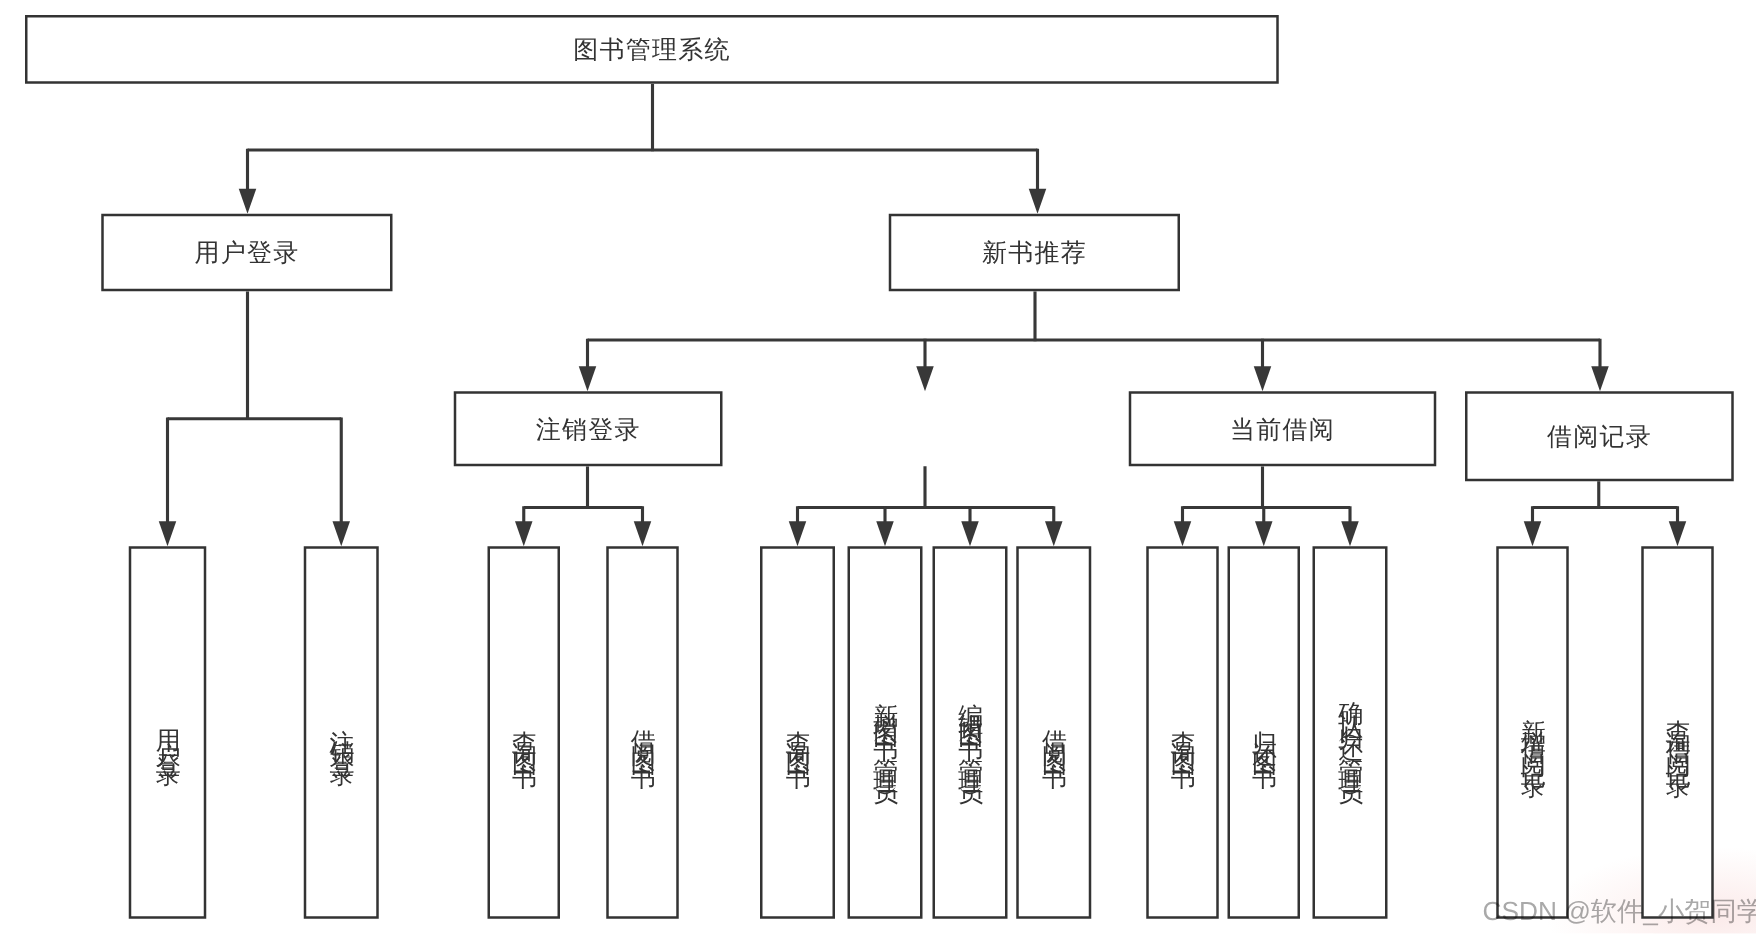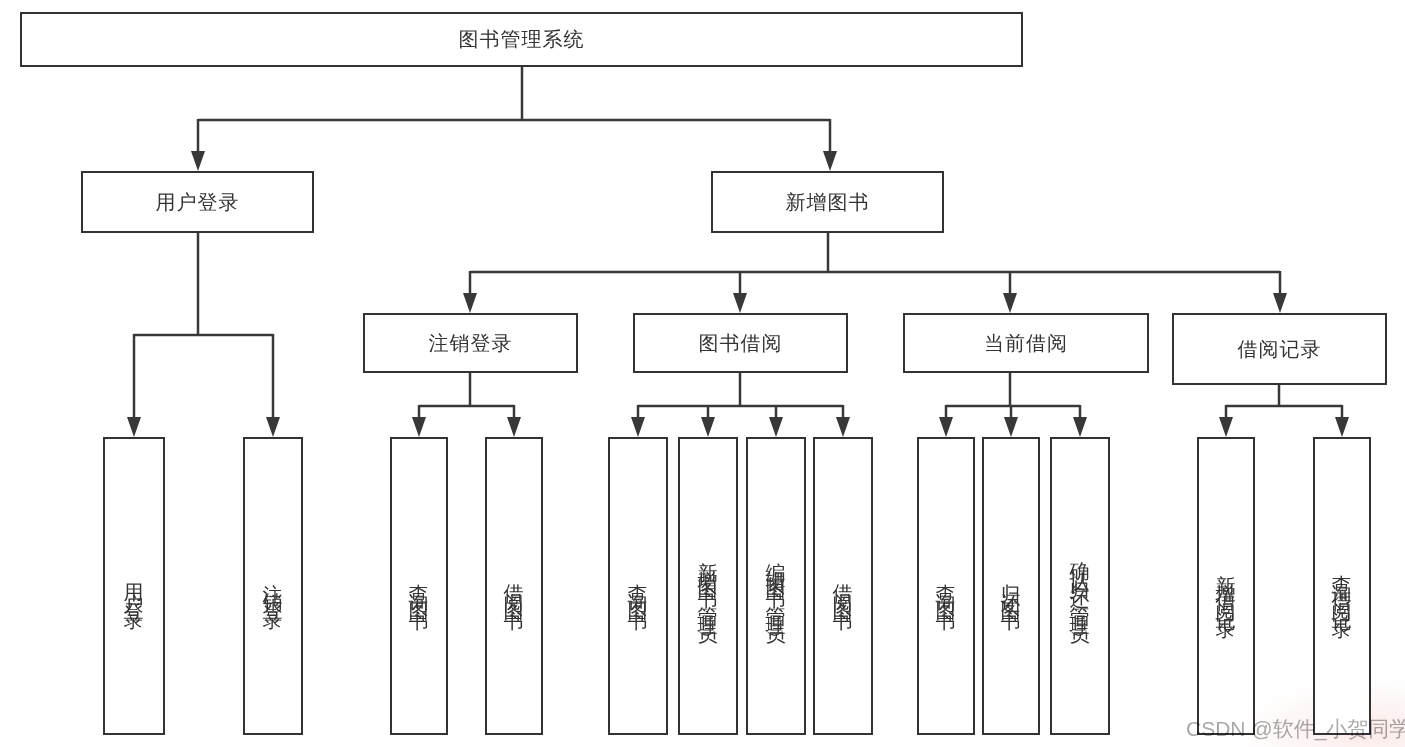--- a/index.html
+++ b/index.html
@@ -125,28 +125,25 @@
   </svg>
 
   <div class="box hbox root" style="left:20px;top:12px;width:1003px;height:55px">
     <span>图书管理系统</span>
   </div>
 
   <div class="box hbox" style="left:81px;top:171px;width:233px;height:62px">
     <span>用户登录</span>
   </div>
   <div class="box hbox" style="left:711px;top:171px;width:233px;height:62px">
-    <span>新增图书</span>
+    <span>新书推荐</span>
   </div>
 
   <div class="box hbox" style="left:363px;top:313px;width:215px;height:60px">
     <span>注销登录</span>
-  </div>
-  <div class="box hbox" style="left:633px;top:313px;width:215px;height:60px">
-    <span>图书借阅</span>
   </div>
   <div class="box hbox" style="left:903px;top:313px;width:246px;height:60px">
     <span>当前借阅</span>
   </div>
   <div class="box hbox" style="left:1172px;top:313px;width:215px;height:72px">
     <span>借阅记录</span>
   </div>
 
   <div class="box vbox" style="left:103px;top:437px;width:62px;height:298px">
     <span>用户登录</span>

